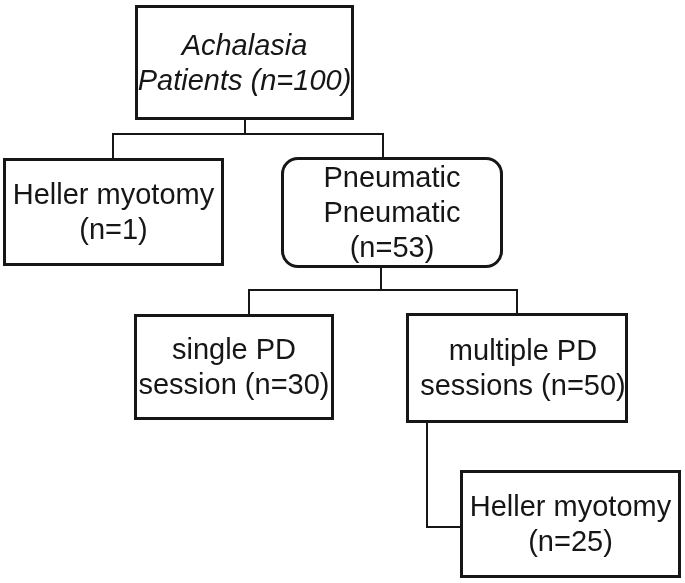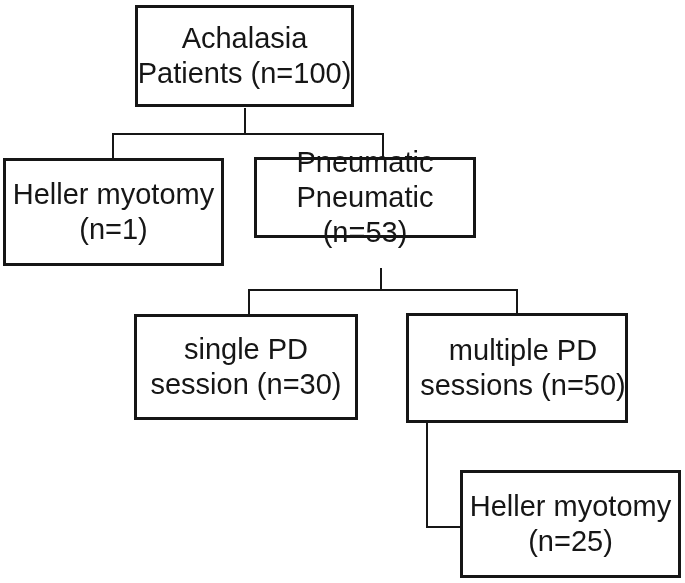--- a/index.html
+++ b/index.html
@@ -33,24 +33,24 @@
     line-height: 35px;
     z-index: 2;
   }
   .node .line-text { white-space: nowrap; }
   .edge {
     position: absolute;
     background: var(--line);
     z-index: 1;
   }
   
-  #n-root     { left: 135px; top: 5px;   width: 219px; height: 102px; }
+  #n-root     { left: 135px; top: 5px;   width: 219px; height: 115px; font-style: italic; }
   #n-heller5  { left: 3px;   top: 158px; width: 221px; height: 108px; }
-  #n-pd       { left: 254px; top: 157px; width: 222px; height: 81px; }
-  #n-single   { left: 134px; top: 314px; width: 224px; height: 106px; }
+  #n-pd       { left: 281px; top: 157px; width: 222px; height: 111px; border-radius: 17px; }
+  #n-single   { left: 134px; top: 314px; width: 200px; height: 106px; }
   #n-multi    { left: 406px; top: 313px; width: 222px; height: 110px; padding-left: 12px; }
   #n-heller25 { left: 460px; top: 470px; width: 221px; height: 108px; }
   
   #e-root-stem    { left: 244px; top: 108px; width: 2px;   height: 27px; }
   #e-row1-bar     { left: 112px; top: 133px; width: 272px; height: 2px;  }
   #e-row1-left    { left: 112px; top: 133px; width: 2px;   height: 26px; }
   #e-row1-right   { left: 382px; top: 133px; width: 2px;   height: 25px; }
   #e-pd-stem      { left: 380px; top: 268px; width: 2px;   height: 23px; }
   #e-row2-bar     { left: 248px; top: 289px; width: 270px; height: 2px;  }
   #e-row2-left    { left: 248px; top: 289px; width: 2px;   height: 26px; }

